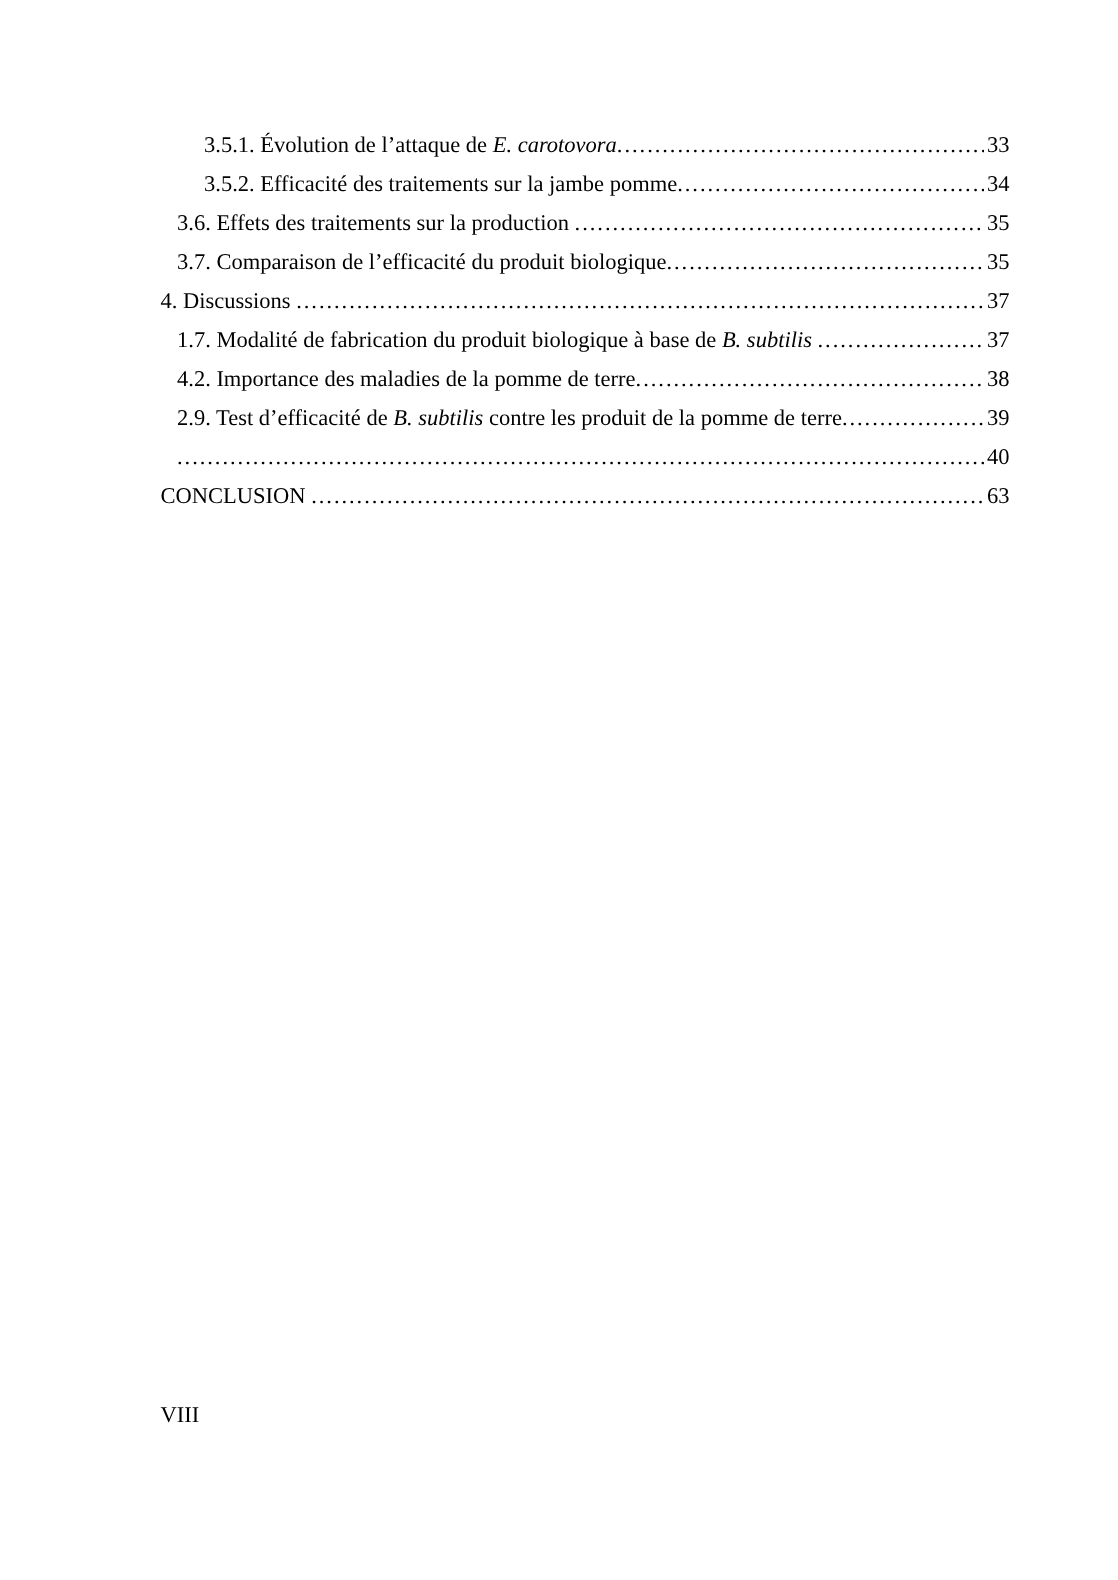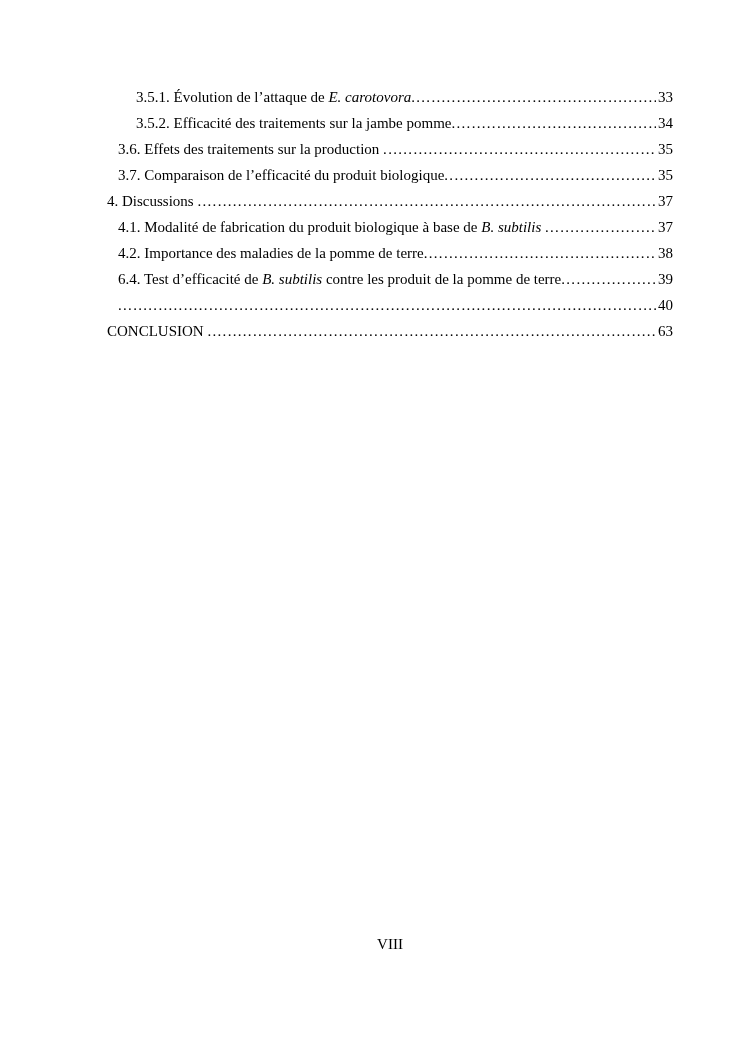--- a/index.html
+++ b/index.html
@@ -50,21 +50,21 @@
   }
   .toc-page {
     flex: 0 0 auto;
     text-align: right;
   }
   .footer {
     position: absolute;
     left: 107px;
     top: 936px;
     width: 566px;
-    text-align: center;
+    text-align: left;
     line-height: 16px;
   }
 </style>
 </head>
 <body>
 
 <div class="page">
   <div class="toc" id="toc">
       <div class="toc-row level-2">
         <span class="toc-label"><span>3.5.1. Évolution de l’attaque de </span><i>E. carotovora</i></span>
@@ -85,31 +85,31 @@
         <span class="toc-label"><span>3.7. Comparaison de l’efficacité du produit biologique</span></span>
         <span class="toc-leader"></span>
         <span class="toc-page">35</span>
       </div>
       <div class="toc-row level-0">
         <span class="toc-label"><span>4. Discussions </span></span>
         <span class="toc-leader"></span>
         <span class="toc-page">37</span>
       </div>
       <div class="toc-row level-1">
-        <span class="toc-label"><span>4.1. Modalité de fabrication du produit biologique à base de </span><i>B. subtilis</i><span> </span></span>
+        <span class="toc-label"><span>1.7. Modalité de fabrication du produit biologique à base de </span><i>B. subtilis</i><span> </span></span>
         <span class="toc-leader"></span>
         <span class="toc-page">37</span>
       </div>
       <div class="toc-row level-1">
         <span class="toc-label"><span>4.2. Importance des maladies de la pomme de terre</span></span>
         <span class="toc-leader"></span>
         <span class="toc-page">38</span>
       </div>
       <div class="toc-row level-1">
-        <span class="toc-label"><span>6.4. Test d’efficacité de </span><i>B. subtilis</i><span> contre les produit de la pomme de terre</span></span>
+        <span class="toc-label"><span>2.9. Test d’efficacité de </span><i>B. subtilis</i><span> contre les produit de la pomme de terre</span></span>
         <span class="toc-leader"></span>
         <span class="toc-page">39</span>
       </div>
       <div class="toc-row level-1">
         <span class="toc-leader"></span>
         <span class="toc-page">40</span>
       </div>
       <div class="toc-row level-0">
         <span class="toc-label"><span>CONCLUSION </span></span>
         <span class="toc-leader"></span>

